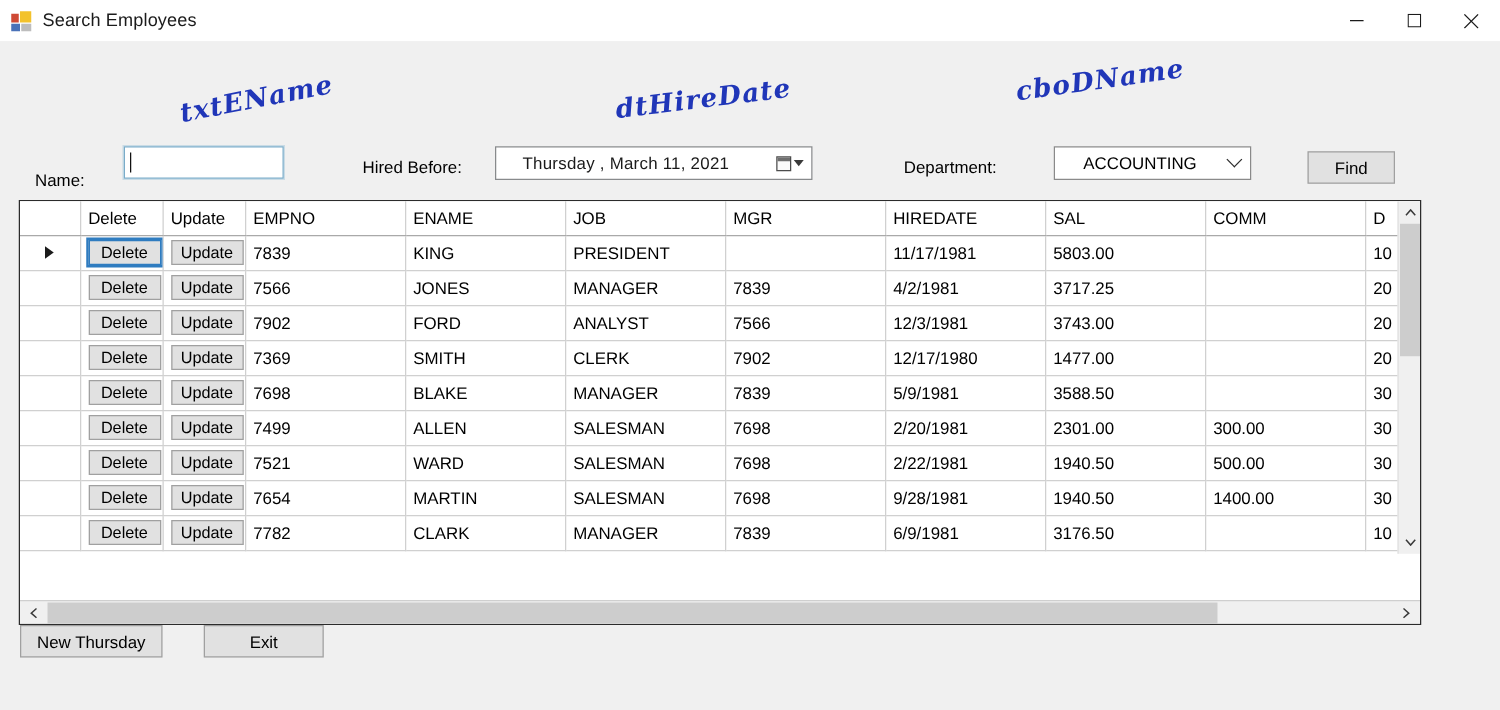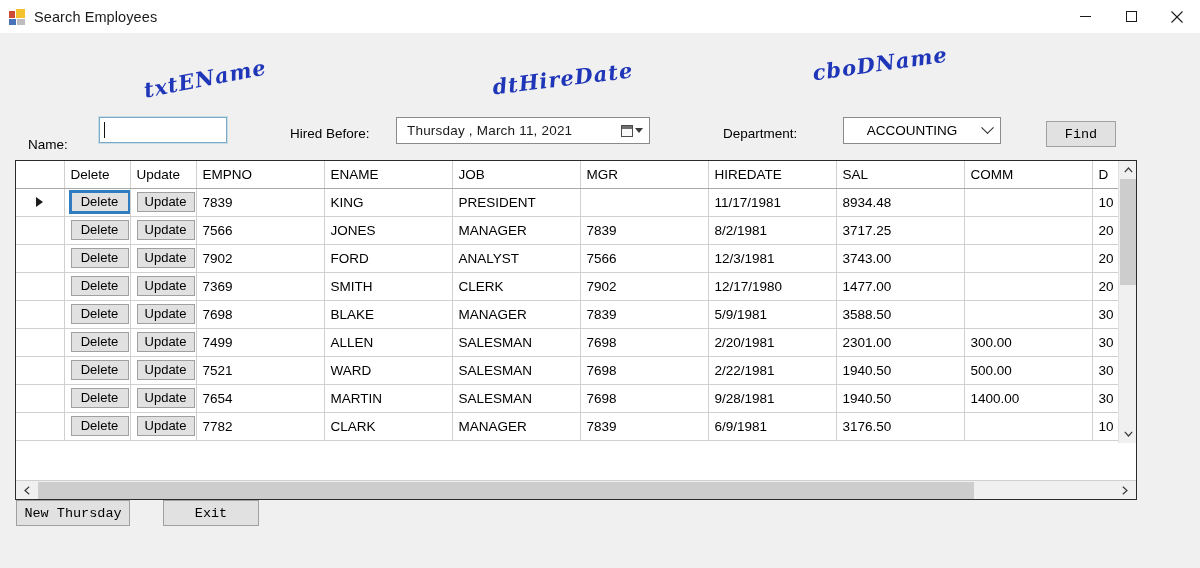--- a/index.html
+++ b/index.html
@@ -104,21 +104,21 @@
     width: 254px; height: 27px;
     background: #ffffff;
     border: 1px solid #888a8c;
     display: flex;
     align-items: center;
     font-size: 13.5px;
     color: #1a1a1a;
   }
   .dtp-text {
     flex: 1;
-    padding-left: 10px;
+    padding-left: 21px;
     letter-spacing: 0.2px;
     white-space: nowrap;
   }
   .dtp-btn {
     width: 34px; height: 25px;
     display: flex; align-items: center; justify-content: center;
     gap: 2px;
   }
   .cal-glyph {
     width: 12px; height: 12px;
@@ -168,21 +168,20 @@
   .btn {
     position: absolute;
     background: #e1e1e1;
     border: 1px solid #a0a0a0;
     font-size: 13.5px;
     color: #000;
     display: flex;
     align-items: center;
     justify-content: center;
     white-space: nowrap;
-    font-family: Liberation Mono, monospace;
   }
   #btn-find      { left: 1046px; top: 88px;  width: 70px;  height: 26px; }
   #btn-new-emp   { left: 16px;   top: 467px; width: 114px; height: 26px; }
   #btn-exit      { left: 163px;  top: 467px; width: 96px;  height: 26px; }
 
   
   .ink {
     position: absolute;
     color: #2036b8;
     font-family: "DejaVu Serif", serif;
@@ -416,33 +415,33 @@
         <tbody id="grid-body">
             <tr>
               <td class="rh"><span class="rowarrow"></span></td>
               <td class="cell-btn"><span class="cellbtn focused">Delete</span></td>
               <td class="cell-btn"><span class="cellbtn">Update</span></td>
               <td>7839</td>
               <td>KING</td>
               <td>PRESIDENT</td>
               <td></td>
               <td>11/17/1981</td>
-              <td>8934.48</td>
+              <td>5803.00</td>
               <td></td>
               <td>10</td>
             </tr>
             <tr>
               <td class="rh"></td>
               <td class="cell-btn"><span class="cellbtn">Delete</span></td>
               <td class="cell-btn"><span class="cellbtn">Update</span></td>
               <td>7566</td>
               <td>JONES</td>
               <td>MANAGER</td>
               <td>7839</td>
-              <td>8/2/1981</td>
+              <td>4/2/1981</td>
               <td>3717.25</td>
               <td></td>
               <td>20</td>
             </tr>
             <tr>
               <td class="rh"></td>
               <td class="cell-btn"><span class="cellbtn">Delete</span></td>
               <td class="cell-btn"><span class="cellbtn">Update</span></td>
               <td>7902</td>
               <td>FORD</td>

